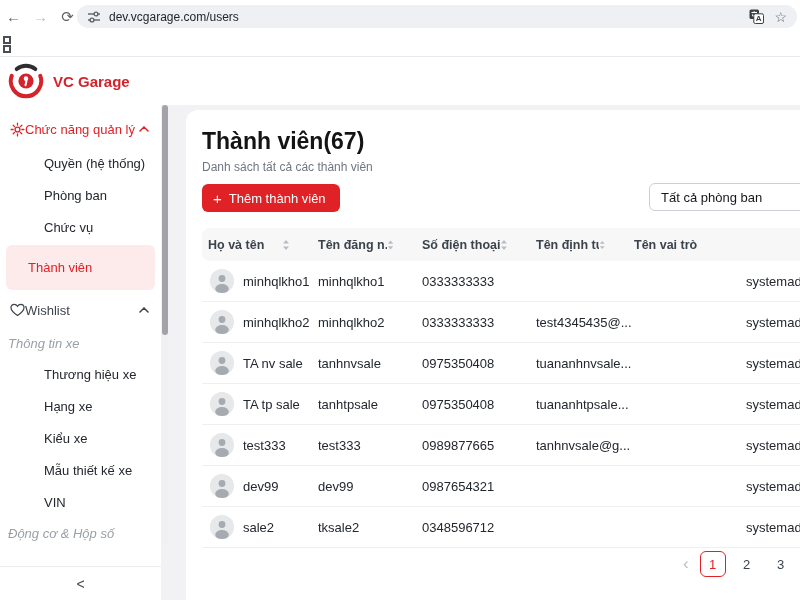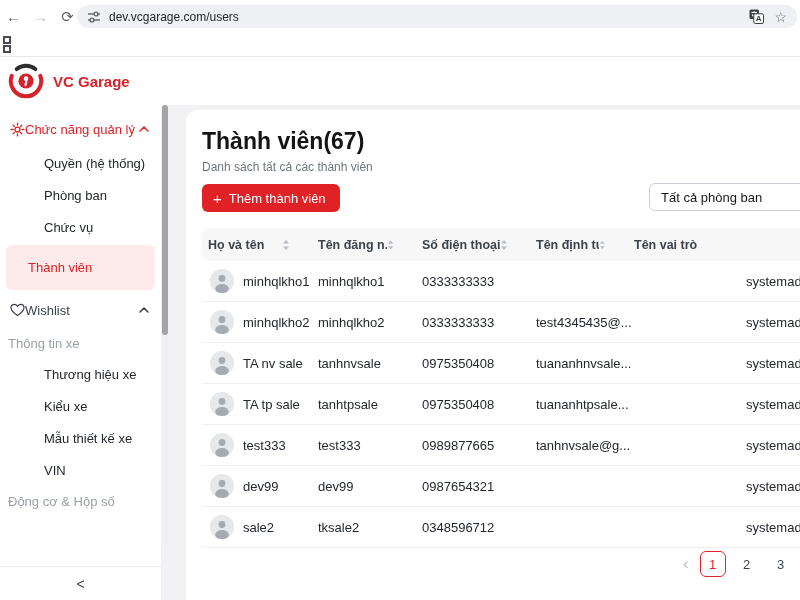--- a/index.html
+++ b/index.html
@@ -25,21 +25,21 @@
 
   
   .main-bg{position:absolute; left:161px; top:105px; right:0; bottom:0; background:#f2f2f5;}
   .sidebar{position:absolute; left:0; top:105px; width:161px; bottom:0; background:#fff; padding-top:6px; font-size:13px; color:#23272e;}
   .sgroup{height:36px; display:flex; align-items:center; padding:0 12px 0 10px; cursor:pointer;}
   .glabel{flex:1;}
   .accent{color:var(--accent);}
   .dark{color:#3c434b;}
   .sitem{height:32px; display:flex; align-items:center; padding-left:44px; cursor:pointer;}
   .sitem.active{background:var(--active-bg); color:var(--accent); border-radius:6px; margin:2px 6px; height:45px; padding-left:22px;}
-  .slabel{height:30px; display:flex; align-items:center; padding-left:8px; color:#9aa0a8;}
+  .slabel{height:30px; display:flex; align-items:center; padding-left:8px; color:#9aa0a8;font-style:italic;}
   .sb-scroll{position:absolute; left:162px; top:105px; width:6px; height:440px; background:#f0f0f3; border-radius:3px;}
   .sb-thumb{width:6px; height:230px; background:#a3a3a9; border-radius:3px;}
   .sb-collapse{position:absolute; left:0; bottom:0; width:161px; height:34px; border-top:1px solid #ececf0; display:flex; align-items:center; justify-content:center; color:#3c434b; font-size:14px; background:#fff; cursor:pointer;}
 
   
   .card{position:absolute; left:186px; top:110px; width:744px; height:520px; background:#fff; border-top-left-radius:12px;}
   .title{font-size:23px; font-weight:700; color:#141414; padding:18px 0 0 16px;}
   .subtitle{font-size:12px; color:#6f7680; margin:5px 0 0 16px;}
   .add-btn{position:absolute; left:16px; top:74px; height:28px; background:var(--accent); color:#fff; border:none; border-radius:6px; font-family:inherit; font-size:13px; display:inline-flex; align-items:center; gap:7px; padding:0 14px 0 11px; cursor:pointer;}
   .plus{font-size:15px; line-height:1;}
@@ -137,20 +137,21 @@
       <svg width="15" height="14" viewBox="0 0 16 15">
         <path d="M8 13.5 C2.5 9.8 1 7.3 1 4.9 C1 2.9 2.6 1.4 4.5 1.4 C5.9 1.4 7.2 2.2 8 3.5 C8.8 2.2 10.1 1.4 11.5 1.4 C13.4 1.4 15 2.9 15 4.9 C15 7.3 13.5 9.8 8 13.5 Z" fill="none" stroke="#3c434b" stroke-width="1.3"></path>
       </svg>
       <span class="glabel">Wishlist</span>
       <svg width="10" height="6" viewBox="0 0 10 6">
         <path d="M1 5 L5 1 L9 5" fill="none" stroke="#3c434b" stroke-width="1.5" stroke-linecap="round"></path>
       </svg>
     </div>
     <div class="slabel">Thông tin xe</div>
     <div class="sitem">Thương hiệu xe</div>
+    <div class="sitem">Hạng xe</div>
     <div class="sitem">Kiểu xe</div>
     <div class="sitem">Mẫu thiết kế xe</div>
     <div class="sitem">VIN</div>
     <div class="slabel">Động cơ &amp; Hộp số</div>
   </nav>
   <div class="sb-scroll">
       <div class="sb-thumb"></div>
     </div>
   <div class="sb-collapse">&lt;</div>
 

